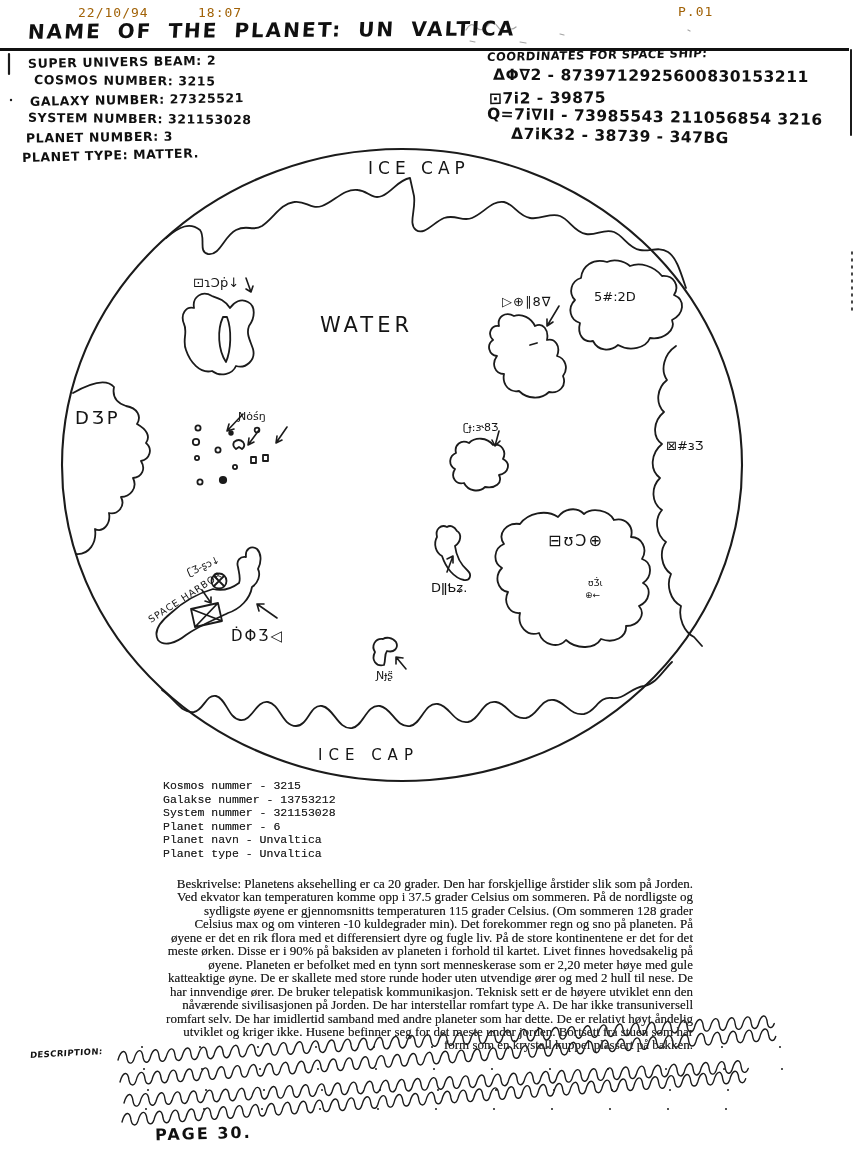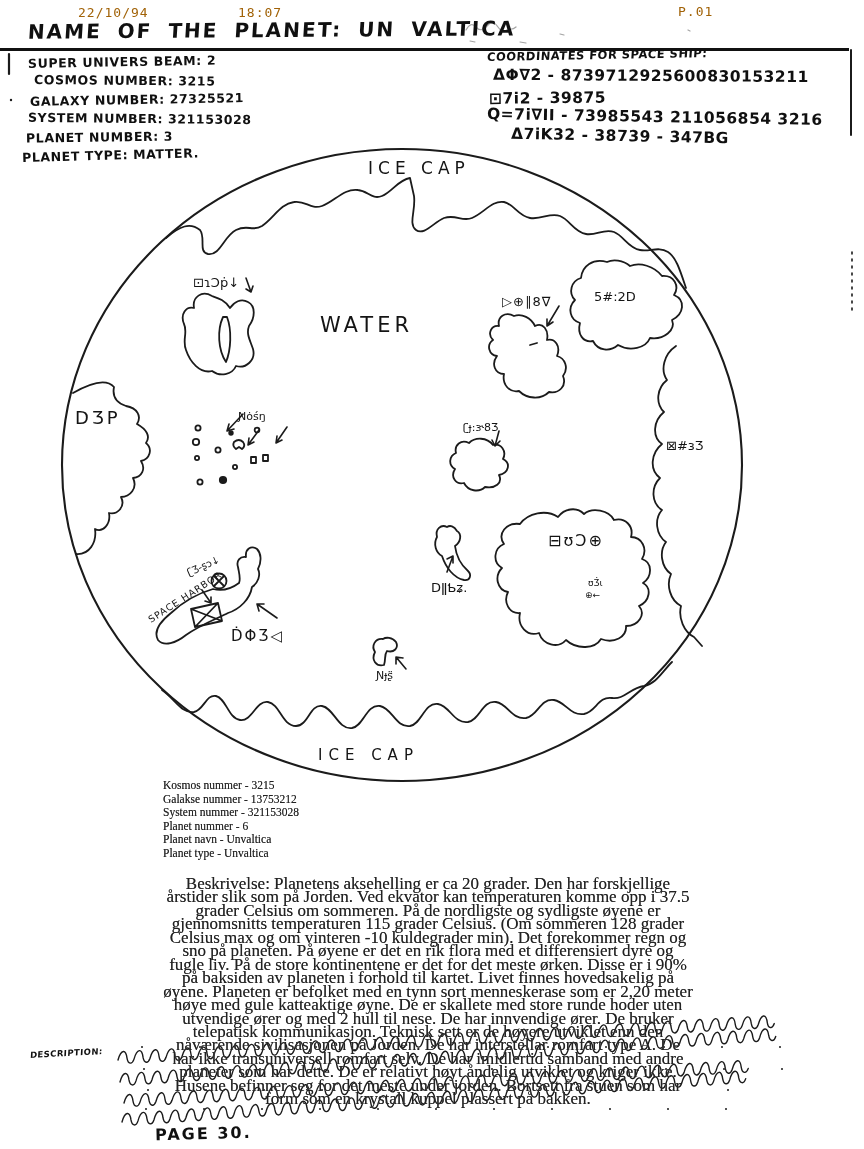--- a/index.html
+++ b/index.html
@@ -7,33 +7,33 @@
         font-family:"DejaVu Sans",sans-serif;color:#141414;}
   .abs{position:absolute;}
   .fax{font-family:"DejaVu Sans Mono",monospace;font-size:13px;letter-spacing:1px;color:#a16207;}
   .hand{font-family:"DejaVu Sans",sans-serif;color:#101010;}
   .title{font-size:20px;font-weight:bold;letter-spacing:2px;word-spacing:7px;transform:rotate(-0.4deg) skewX(-4deg);}
   .note-line{font-size:12.5px;font-weight:bold;letter-spacing:0.6px;transform:skewX(-5deg);white-space:nowrap;}
   .coord-head{font-size:11.5px;font-weight:bold;letter-spacing:0.5px;transform:rotate(-1deg) skewX(-5deg);}
   .coord-line{font-size:15.5px;font-weight:bold;letter-spacing:0.5px;transform:skewX(-6deg);white-space:nowrap;}
   .typed{font-family:"Liberation Serif","DejaVu Serif",serif;color:#222;text-shadow:0 0 0.5px #777;}
   .typed-line{font-size:11.5px;line-height:13.6px;white-space:nowrap;}
-  .desc{font-size:17px;line-height:13.45px;text-align:center;}
+  .desc{font-size:13px;line-height:13.45px;text-align:right;}
   .footer-label{font-size:8.5px;font-weight:bold;letter-spacing:0.4px;transform:rotate(-3deg) skewX(-6deg);}
   .page-label{font-size:16px;font-weight:bold;letter-spacing:2px;transform:rotate(-1.5deg);}
   .rule{background:#111;}
   svg text{font-family:"DejaVu Sans",sans-serif;fill:#141414;}
 </style>
 </head>
 <body>
 
 <div id="page">
 
   <div class="abs fax" style="left:78px;top:5px;">22/10/94</div>
-  <div class="abs fax" style="left:198px;top:5px;margin-left:40px;">18:07</div>
+  <div class="abs fax" style="left:198px;top:5px;">18:07</div>
   <div class="abs fax" style="left:678px;top:4px;">P.01</div>
 
   <div class="abs hand title" style="left:28px;top:18px;">NAME OF THE PLANET: UN VALTICA</div>
 
   <div class="abs rule" style="left:0;top:48px;width:849px;height:3px;"></div>
 
   <div class="abs" style="left:28px;top:54px;">
     <div class="hand note-line" style="transform:rotate(-1deg);">SUPER UNIVERS BEAM: 2</div>
     <div class="hand note-line" style="margin:4px 0 0 6px;transform:rotate(0.5deg);">COSMOS NUMBER: 3215</div>
     <div class="hand note-line" style="margin:4px 0 0 2px;transform:rotate(-1deg);">GALAXY NUMBER: 27325521</div>
@@ -191,21 +191,21 @@
     <text x="588" y="586" font-size="9">ʊƷ̇ɩ</text>
     <text x="585" y="598" font-size="9">⊕←</text>
     <text x="463" y="431" font-size="11">ʗɟ:ɝ8Ʒ</text>
     <text x="431" y="592" font-size="13">DǁƄʑ.</text>
     <text x="376" y="679" font-size="11">Ɲɟʂ̈</text>
     <text transform="translate(151,623) rotate(-33)" font-size="9.5" letter-spacing="1">SPACE HARBOR</text>
     <text transform="translate(189,576) rotate(-24)" font-size="10">ʗƷ-ʂɔ↓</text>
     <text x="231" y="641" font-size="15" letter-spacing="2">ḊΦƷ◁</text>
   </svg>
 
-  <div class="abs typed" style="left:163px;top:779px;">
+  <div class="abs typed" style="left:163px;top:779px;font-family:Liberation Mono, monospace;">
     <div class="typed-line">Kosmos nummer - 3215</div>
     <div class="typed-line">Galakse nummer - 13753212</div>
     <div class="typed-line">System nummer - 321153028</div>
     <div class="typed-line">Planet nummer - 6</div>
     <div class="typed-line">Planet navn - Unvaltica</div>
     <div class="typed-line">Planet type - Unvaltica</div>
   </div>
 
   <div class="abs typed desc" style="left:163px;top:877px;width:530px;">Beskrivelse: Planetens aksehelling er ca 20 grader. Den har forskjellige årstider slik som på Jorden. Ved ekvator kan temperaturen komme opp i 37.5 grader Celsius om sommeren. På de nordligste og sydligste øyene er gjennomsnitts temperaturen 115 grader Celsius. (Om sommeren 128 grader Celsius max og om vinteren -10 kuldegrader min). Det forekommer regn og sno på planeten. På øyene er det en rik flora med et differensiert dyre og fugle liv. På de store kontinentene er det for det meste ørken. Disse er i 90% på baksiden av planeten i forhold til kartet. Livet finnes hovedsakelig på øyene. Planeten er befolket med en tynn sort menneskerase som er 2,20 meter høye med gule katteaktige øyne. De er skallete med store runde hoder uten utvendige ører og med 2 hull til nese. De har innvendige ører. De bruker telepatisk kommunikasjon. Teknisk sett er de høyere utviklet enn den nåværende sivilisasjonen på Jorden. De har interstellar romfart type A. De har ikke transuniversell romfart selv. De har imidlertid samband med andre planeter som har dette. De er relativt høyt åndelig utviklet og kriger ikke. Husene befinner seg for det meste under jorden. Bortsett fra stuen som har form som en krystall kuppel plassert på bakken.</div>
 

